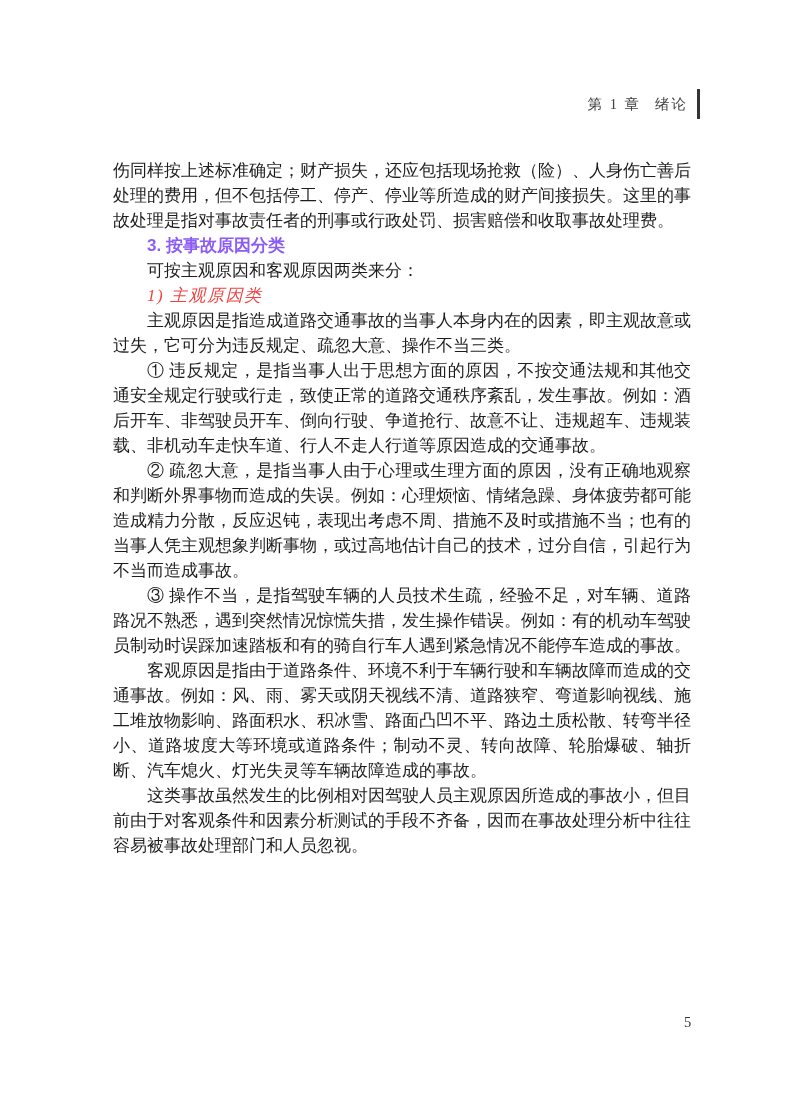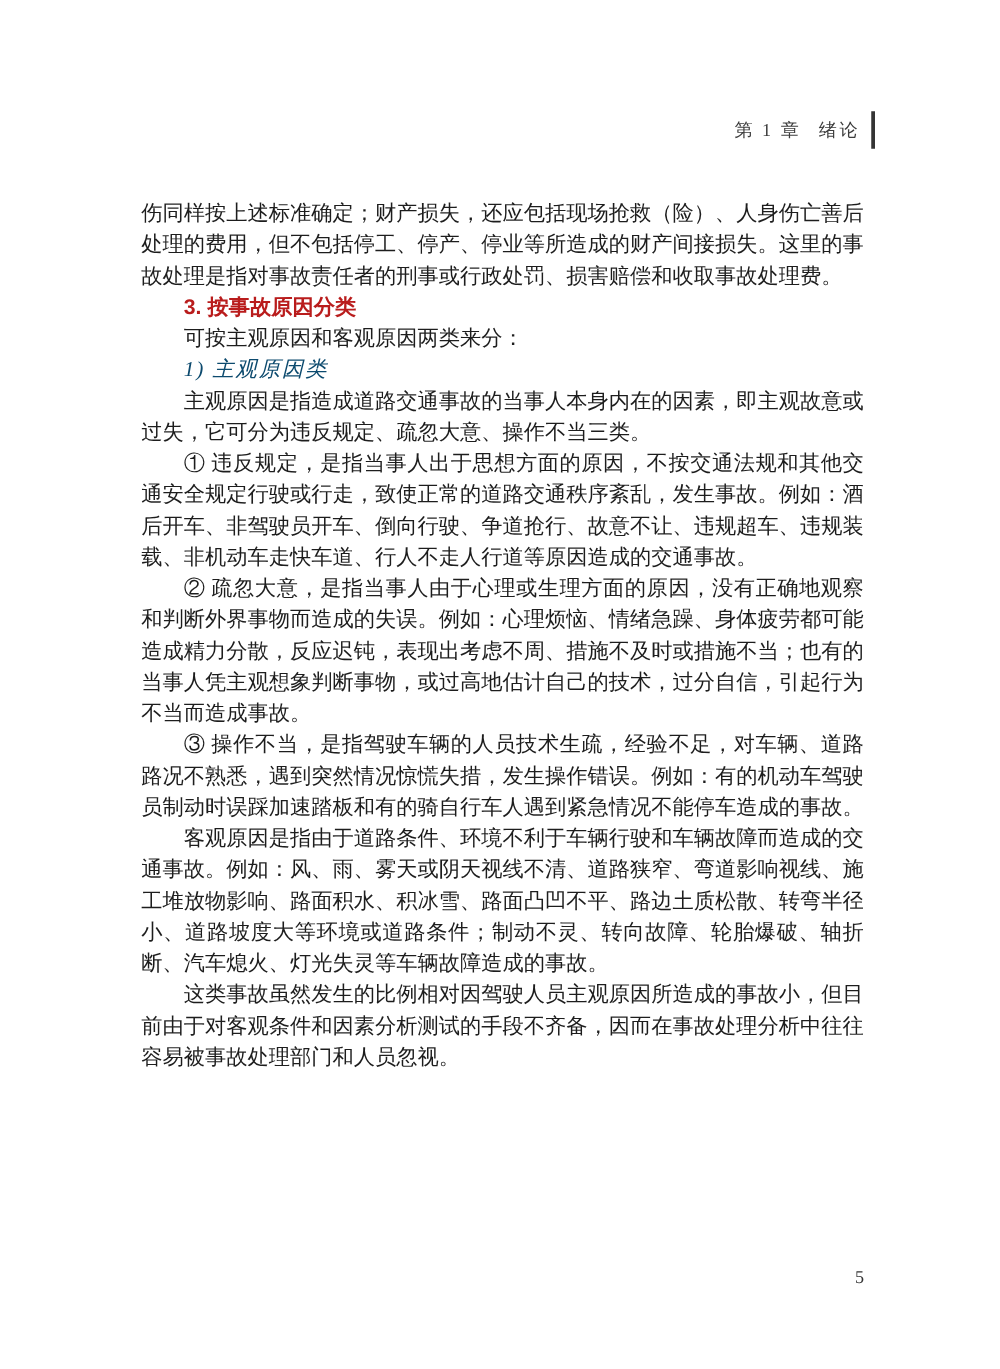--- a/index.html
+++ b/index.html
@@ -41,27 +41,27 @@
     text-align: justify;
     color: #1d1d1d;
   }
   .text-column p { margin: 0; padding: 0; }
   .para        { text-indent: 2em; }
   .para-first  { text-indent: 0; }
   .h-bold {
     text-indent: 2em;
     font-weight: 700;
     font-family: "Liberation Sans", sans-serif;
-    color: #b91c1c;
+    color: #8b5cf6;
   }
   .h-kai {
     text-indent: 2em;
     font-style: italic;
     letter-spacing: 1.5px;
-    color: #0c4a6e;
+    color: #ef4444;
   }
   
   .page-number {
     position: absolute;
     left: 684px; top: 1014px;
     font-size: 14.5px;
     color: #333333;
   }
 </style>
 </head>

